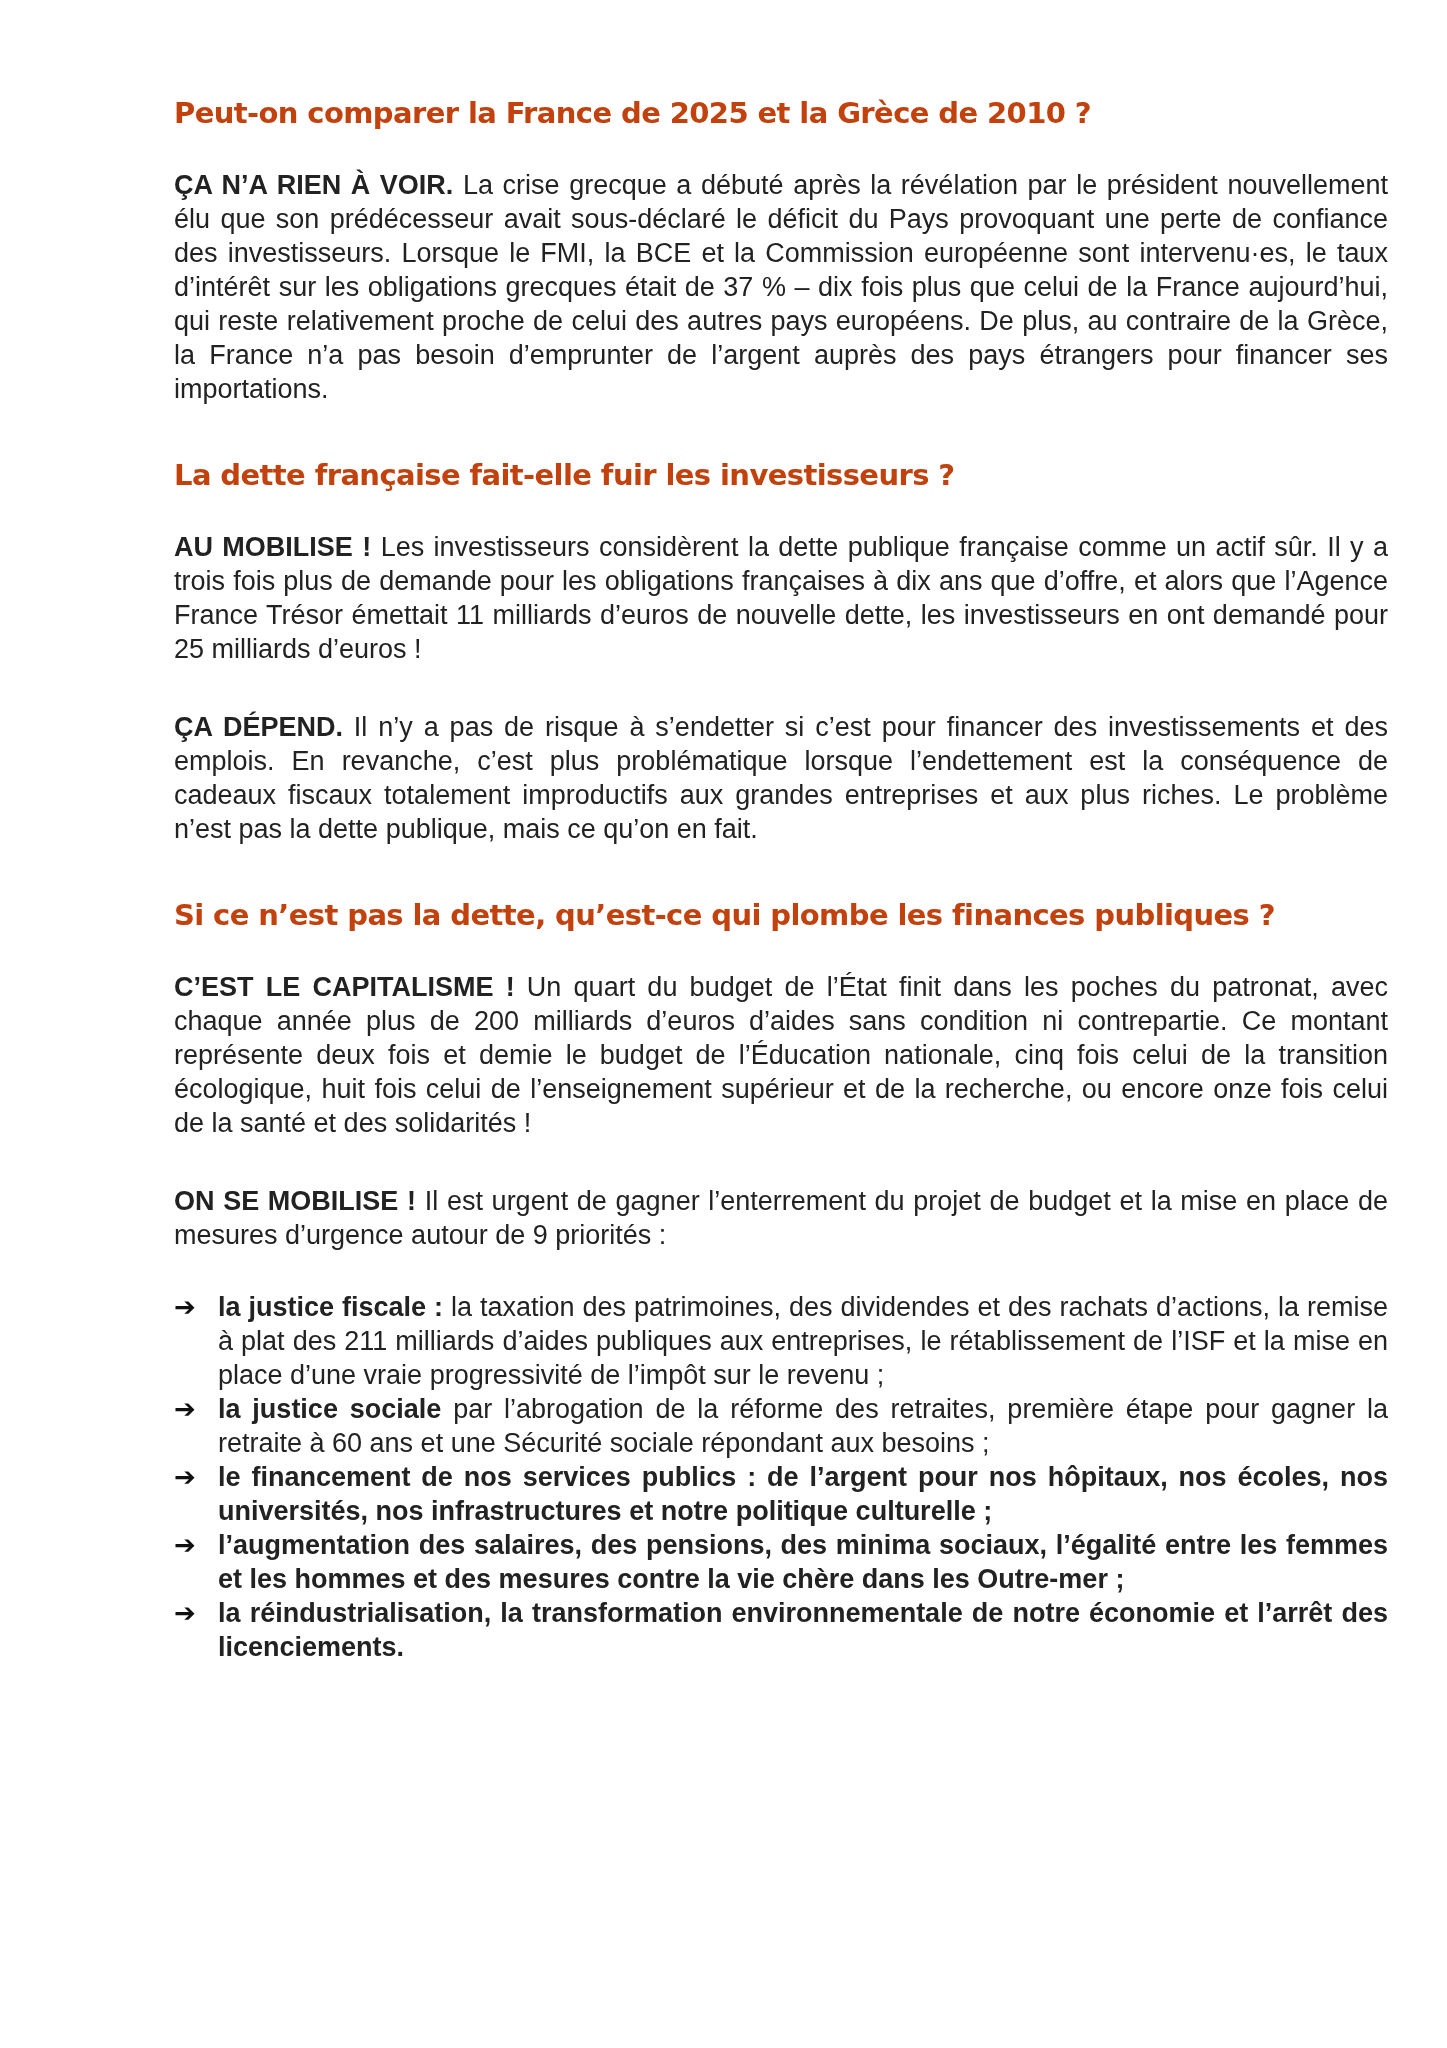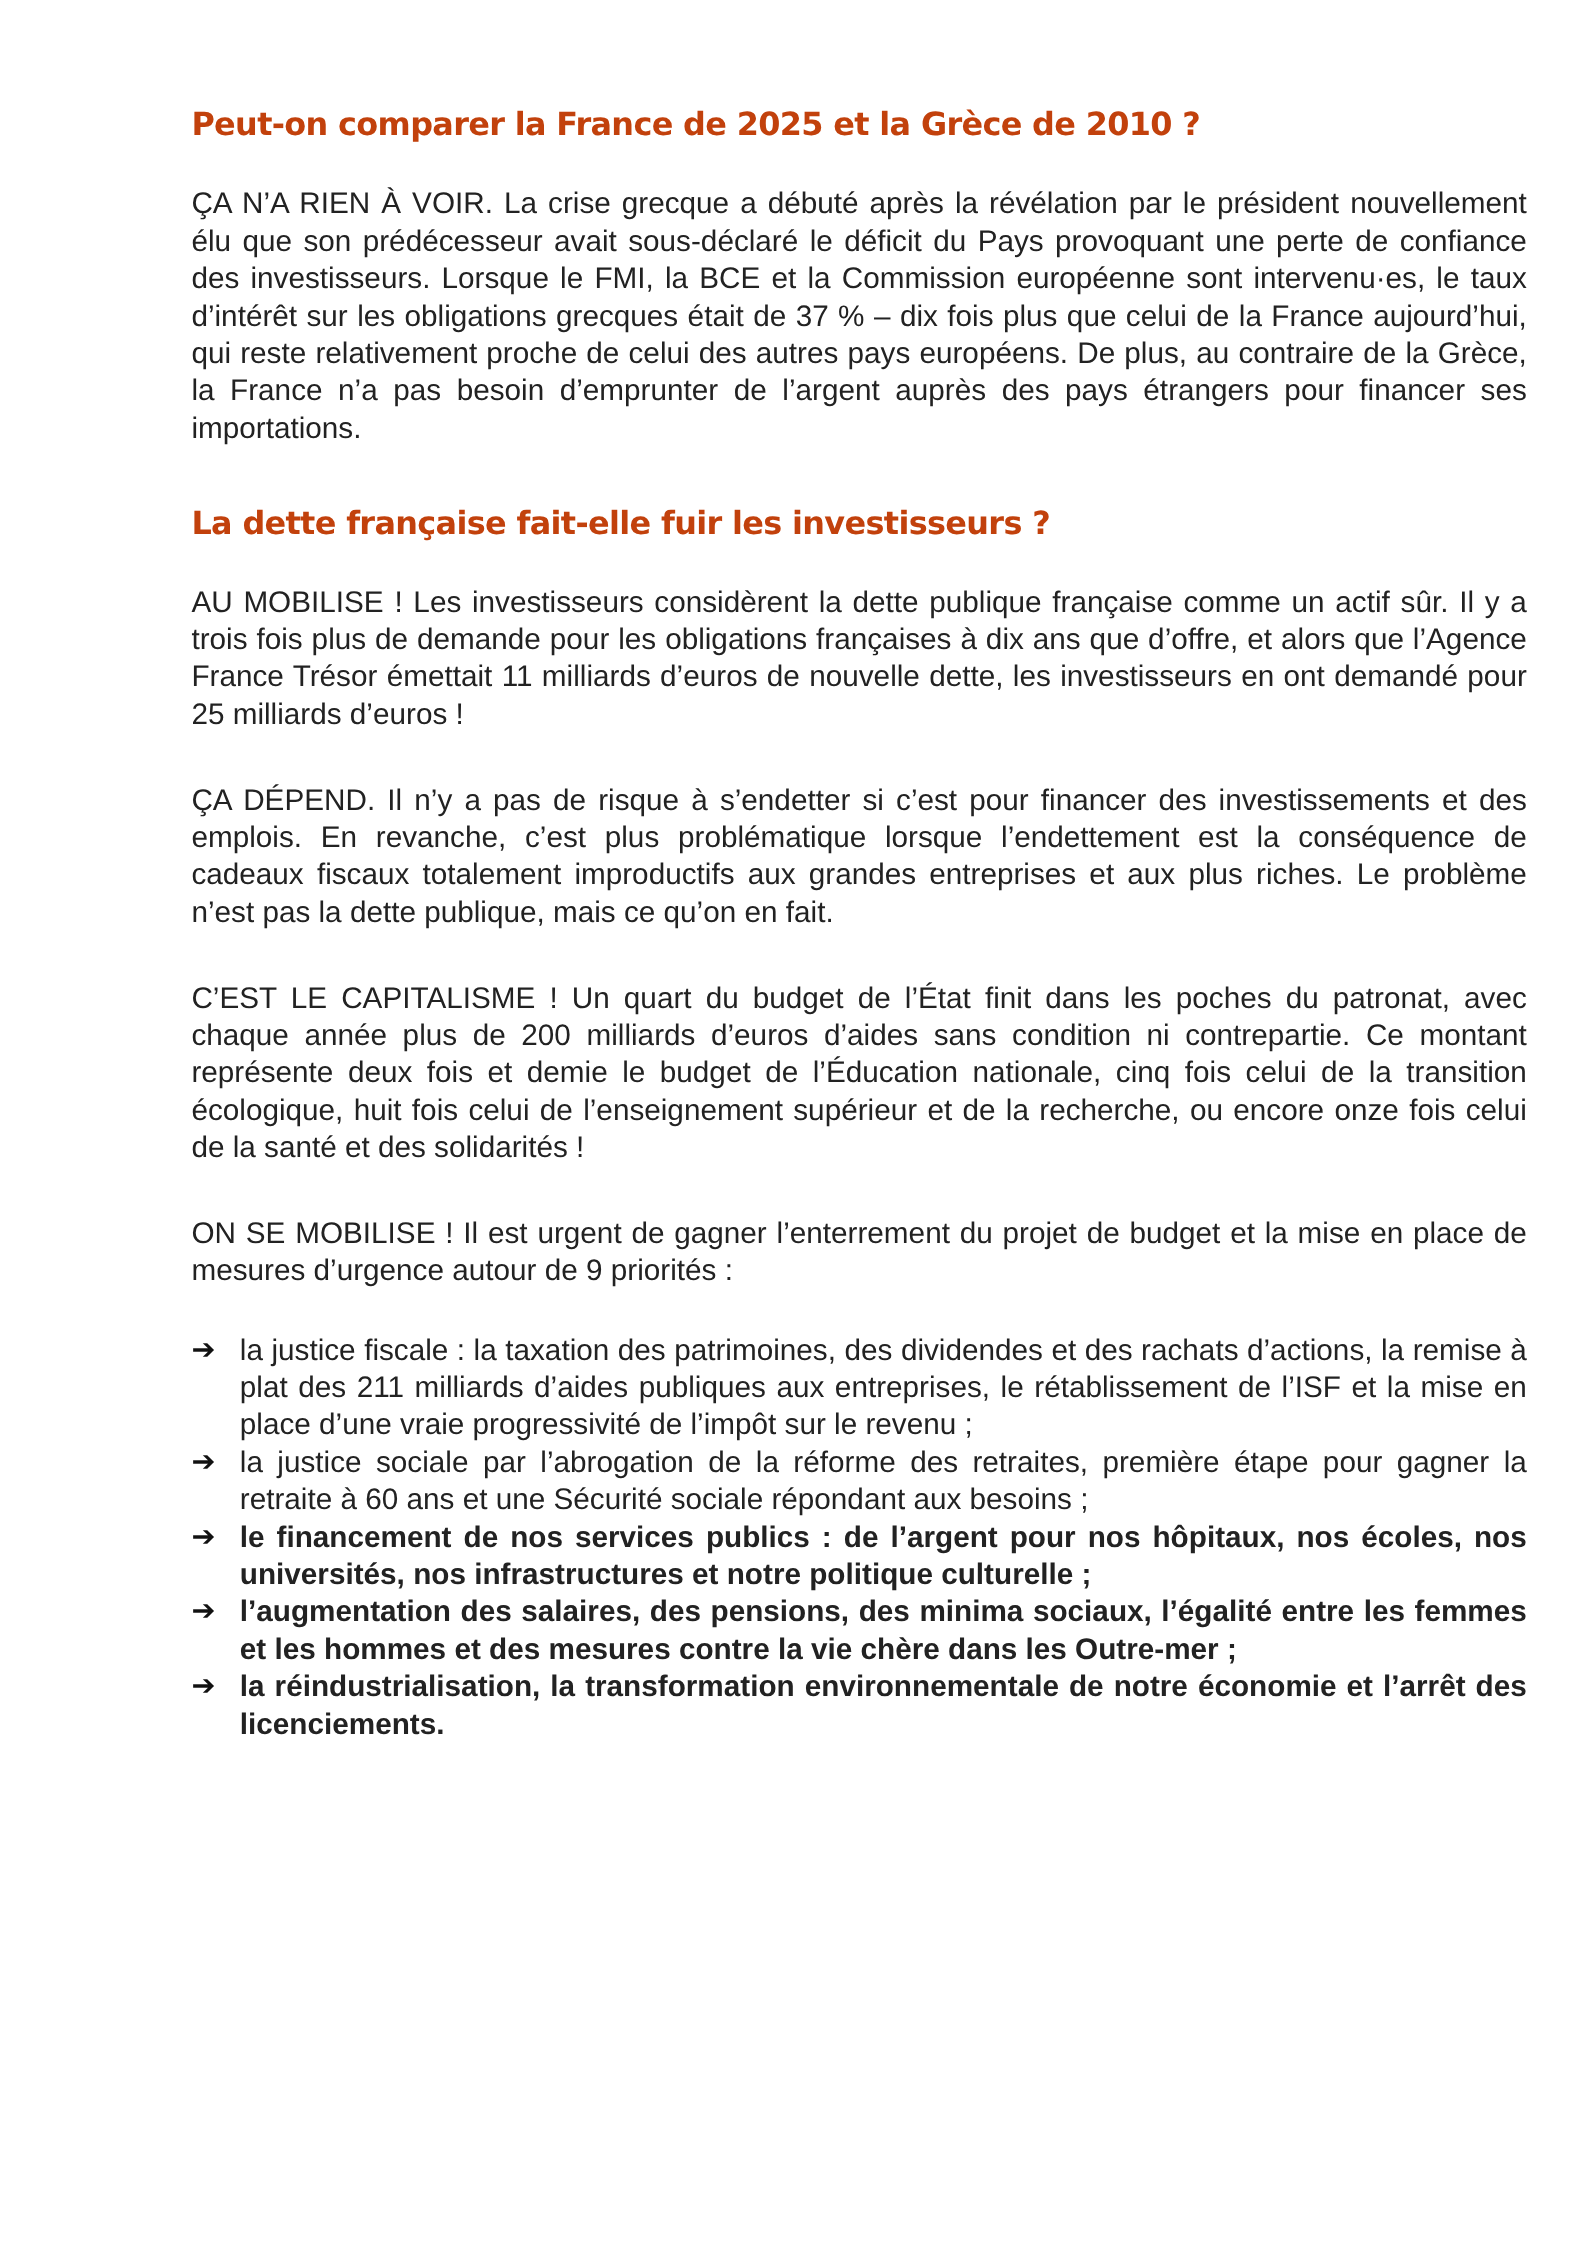--- a/index.html
+++ b/index.html
@@ -16,21 +16,21 @@
   }
   .heading.justify { text-align: justify; text-align-last: left; }
   .para {
     font-family: "Liberation Sans", sans-serif;
     color: #222222;
     font-size: 27px;
     line-height: 34px;
     text-align: justify;
     margin: 0;
   }
-  .lead { font-weight: normal; }
+  .lead { font-weight: bold; }
   .sec { margin-bottom: 44px; }
   .sec .heading { margin-bottom: 30px; }
   ul.list { list-style: none; margin: 38px 0 0 0; padding: 0; }
   ul.list li { position: relative; padding-left: 44px; }
   .arrow {
     position: absolute; left: 0; top: 0;
     font-family: "DejaVu Sans", sans-serif; font-weight: bold; font-size: 26px;
     color: #111;
   }
   .bold-item { font-weight: bold; }
@@ -48,20 +48,21 @@
   <div class="sec">
     <h2 class="heading">La dette française fait-elle fuir les investisseurs ?</h2>
     <p class="para"><span class="lead">AU MOBILISE !</span><span> Les investisseurs considèrent la dette publique française comme un actif sûr. Il y a trois fois plus de demande pour les obligations françaises à dix ans que d’offre, et alors que l’Agence France Trésor émettait 11 milliards d’euros de nouvelle dette, les investisseurs en ont demandé pour 25 milliards d’euros !</span></p>
   </div>
 
   <div class="sec">
     <p class="para"><span class="lead">ÇA DÉPEND.</span><span> Il n’y a pas de risque à s’endetter si c’est pour financer des investissements et des emplois. En revanche, c’est plus problématique lorsque l’endettement est la conséquence de cadeaux fiscaux totalement improductifs aux grandes entreprises et aux plus riches. Le problème n’est pas la dette publique, mais ce qu’on en fait.</span></p>
   </div>
 
   <div class="sec">
+    <h2 class="heading justify">Si ce n’est pas la dette, qu’est-ce qui plombe les finances publiques ?</h2>
     <p class="para"><span class="lead">C’EST LE CAPITALISME !</span><span> Un quart du budget de l’État finit dans les poches du patronat, avec chaque année plus de 200 milliards d’euros d’aides sans condition ni contrepartie. Ce montant représente deux fois et demie le budget de l’Éducation nationale, cinq fois celui de la transition écologique, huit fois celui de l’enseignement supérieur et de la recherche, ou encore onze fois celui de la santé et des solidarités !</span></p>
   </div>
 
   <div class="sec">
     <p class="para"><span class="lead">ON SE MOBILISE !</span><span> Il est urgent de gagner l’enterrement du projet de budget et la mise en place de mesures d’urgence autour de 9 priorités :</span></p>
 
     <ul class="list">
       <li class="para">
         <span class="arrow">➔</span>
         <span class="lead">la justice fiscale :</span><span> la taxation des patrimoines, des dividendes et des rachats d’actions, la remise à plat des 211 milliards d’aides publiques aux entreprises, le rétablissement de l’ISF et la mise en place d’une vraie progressivité de l’impôt sur le revenu ;</span>

